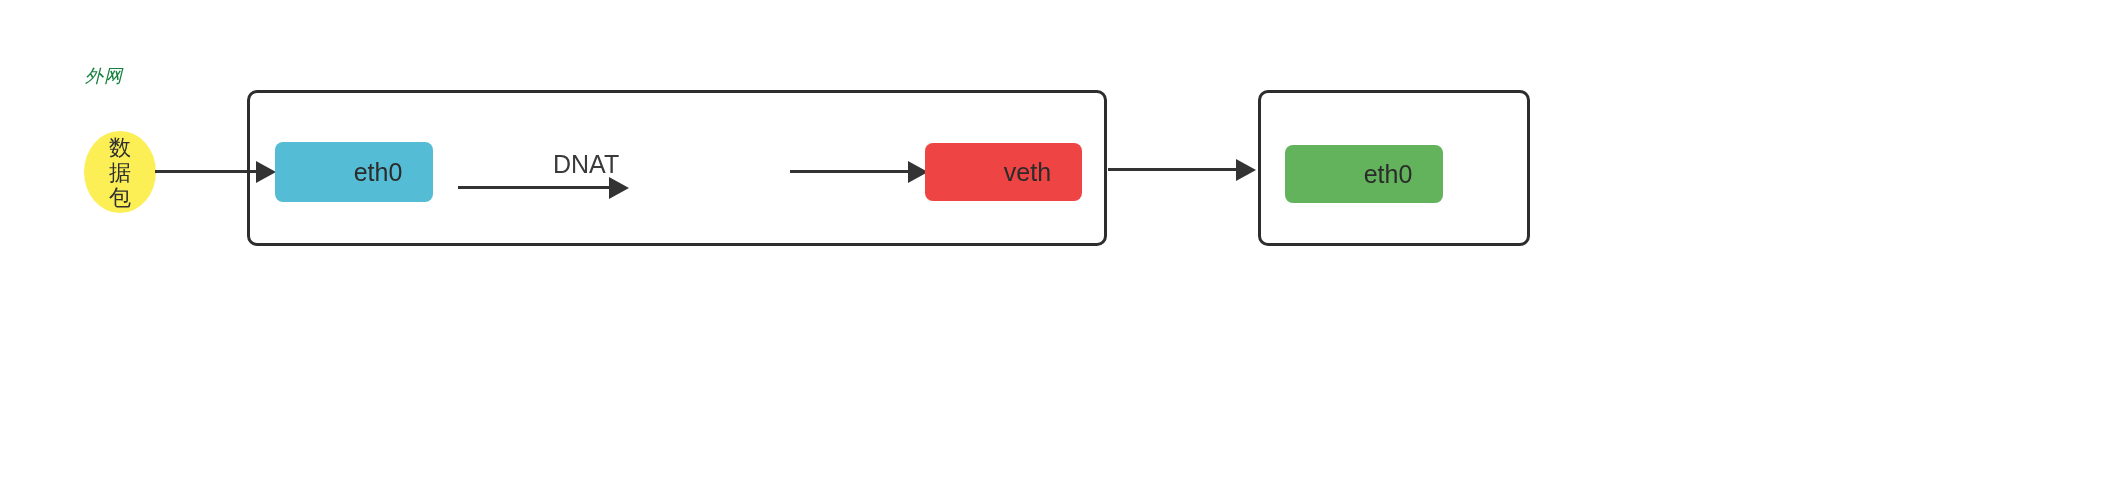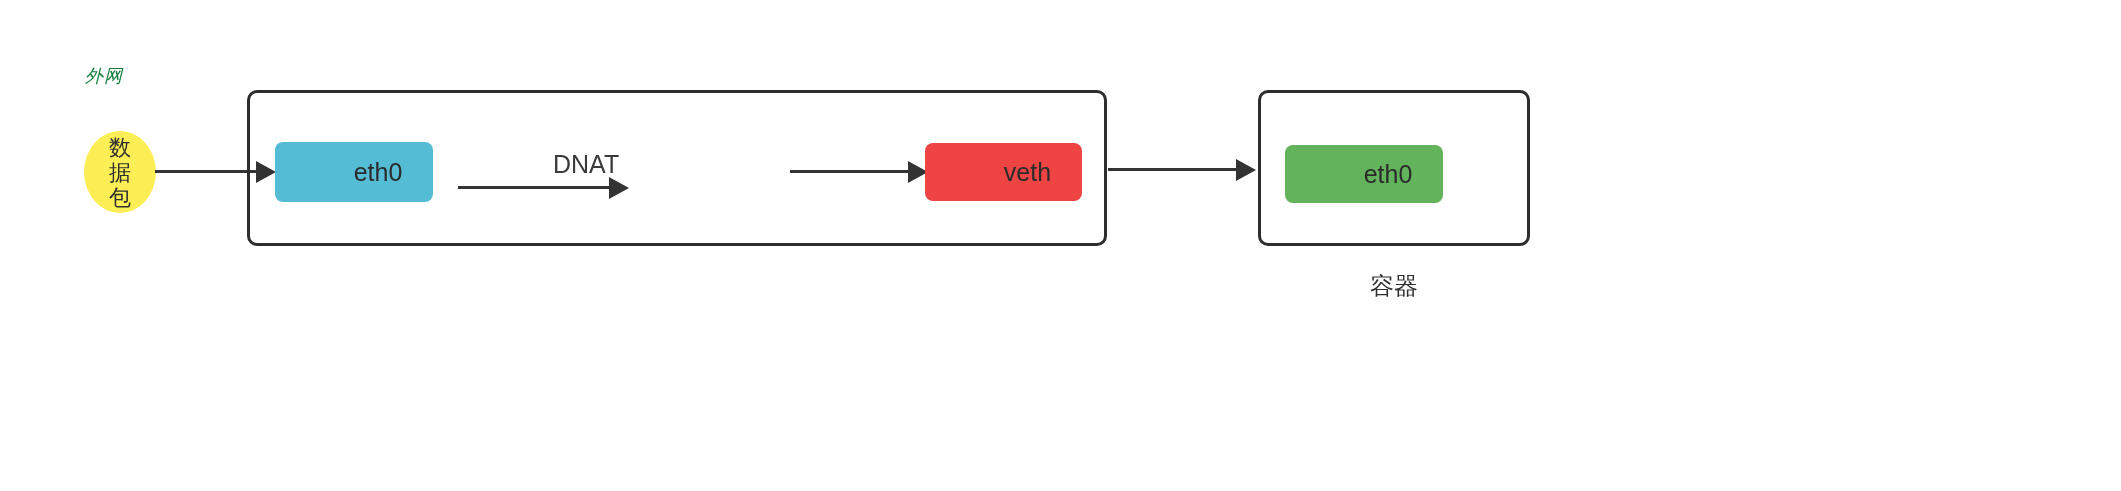--- a/index.html
+++ b/index.html
@@ -215,16 +215,15 @@
 
   <div class="abs node node-veth">veth</div>
 
   <div class="abs line line-4"></div>
   <div class="abs arrowhead arrow-4"></div>
 
   <div class="abs container-box"></div>
 
   <div class="abs node node-eth0-container">eth0</div>
 
-  <div class="abs caption caption-container">容器</div>
 
 
 </div>
 
 </body></html>

